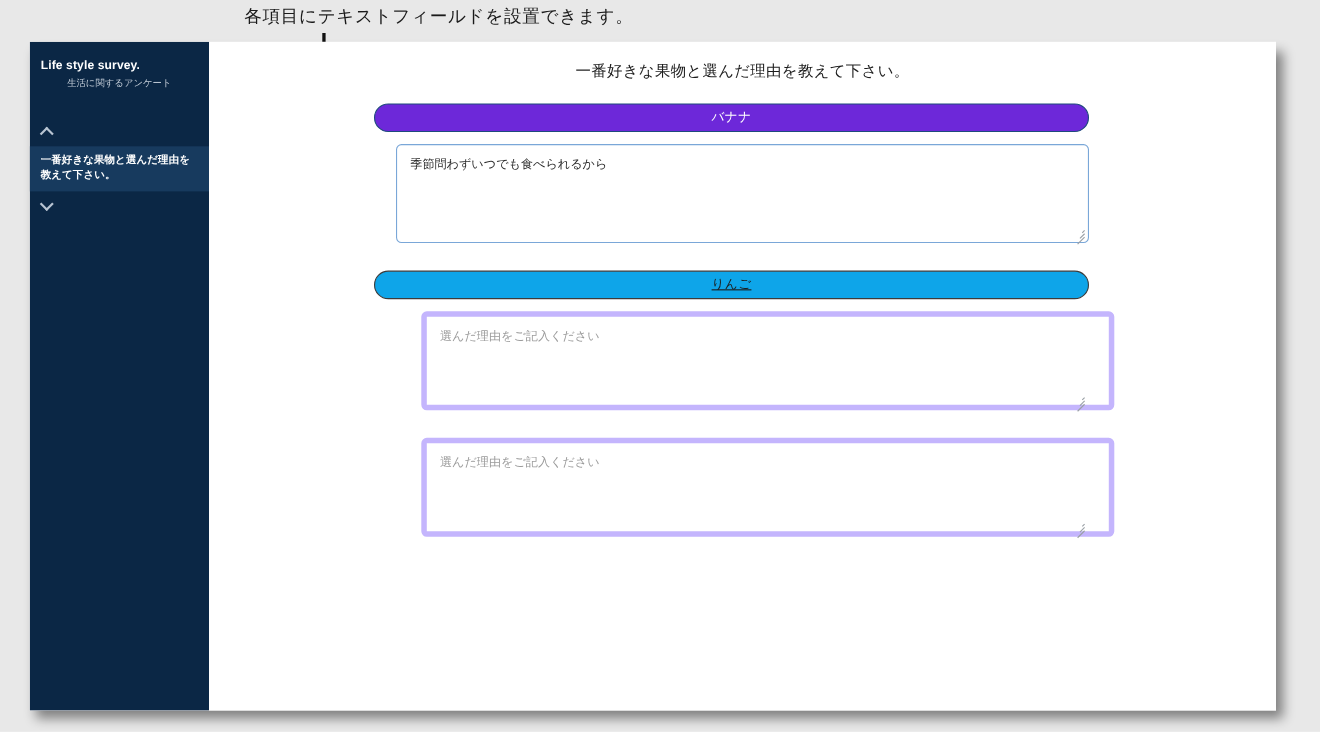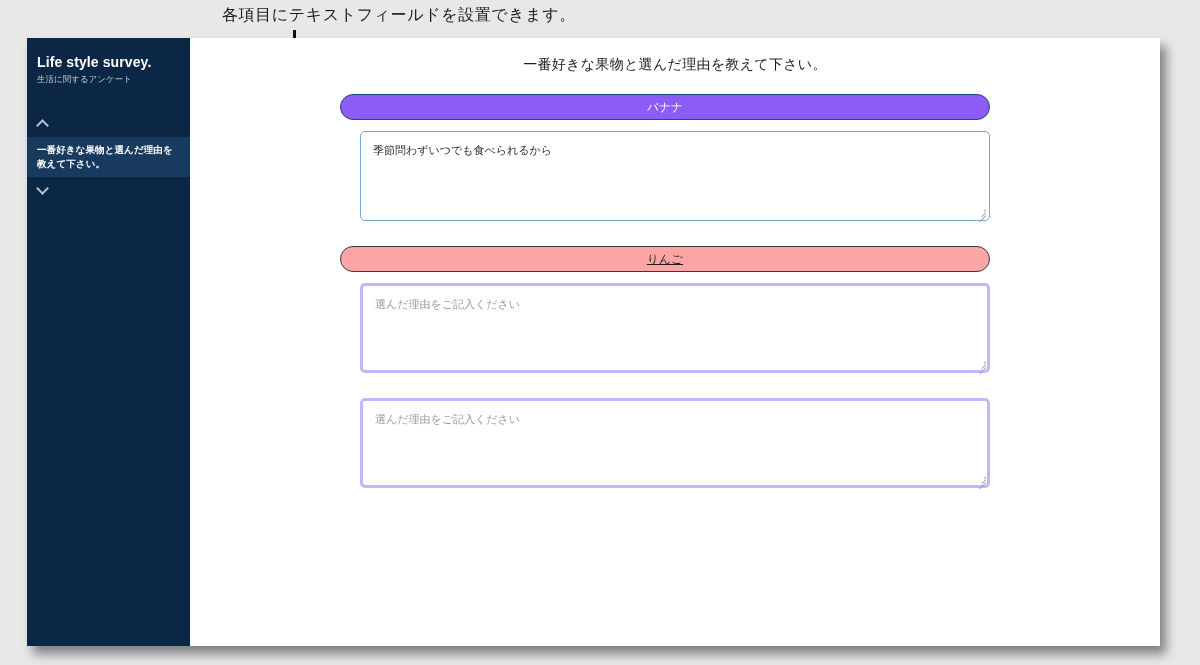--- a/index.html
+++ b/index.html
@@ -59,32 +59,33 @@
   
   .sidebar {
     width: 163px;
     flex: 0 0 163px;
     background: #0b2745;
     color: #ffffff;
     padding-top: 16px;
     position: relative;
   }
   .brand-title {
-    font-size: 14px;
+    font-size: 11px;
     font-weight: bold;
     color: #ffffff;
     padding: 0 10px;
     line-height: 1.2;
     letter-spacing: 0.1px;
   }
   .brand-sub {
     font-size: 8.5px;
     color: #c3cdd8;
     padding: 3px 10px 0 10px;
     line-height: 1.3;
+    text-align: center;
   }
   .chev-row {
     height: 26px;
     padding: 0 10px;
     display: flex;
     align-items: center;
   }
   .chev-row.first { margin-top: 26px; }
   .chev {
     width: 13px; height: 8px;
@@ -145,26 +146,26 @@
     height: 26px;
     line-height: 24px;
     border-radius: 14px;
     text-align: center;
     font-size: 11.5px;
     letter-spacing: 0.3px;
     cursor: pointer;
     padding: 0;
   }
   .opt-btn.selected {
-    background: #8b5cf6;
+    background: #6d28d9;
     border: 1px solid #1f4a7d;
     color: #ffffff;
   }
   .opt-btn.plain {
-    background: #fca5a5;
+    background: #0ea5e9;
     border: 1px solid #3b3b3b;
     color: #1c1c1c;
     text-decoration: underline;
   }
   .reason-box {
     display: block;
     width: 100%;
     height: 90px;
     margin-top: 11px;
     border-radius: 5px;
@@ -172,21 +173,21 @@
     font-size: 11px;
     font-family: "Liberation Sans", "DejaVu Sans", sans-serif;
     padding: 10px 12px;
     resize: none;
     position: relative;
     color: #2b2b2b;
     line-height: 1.5;
     outline: none;
   }
   .reason-box.filled { border: 1px solid #7aa7d8; }
-  .reason-box.empty  { border: 3px solid #c4b5fd; }
+  .reason-box.empty  { border: 5px solid #c4b5fd; margin-left: 23px; }
   .reason-box::placeholder { color: #9b9b9b; }
   .box-wrap { position: relative; padding-left: 20px; }
   .grip {
     position: absolute;
     right: 3px; bottom: 3px;
     width: 12px; height: 12px;
     pointer-events: none;
   }
   .grip i {
     position: absolute;

